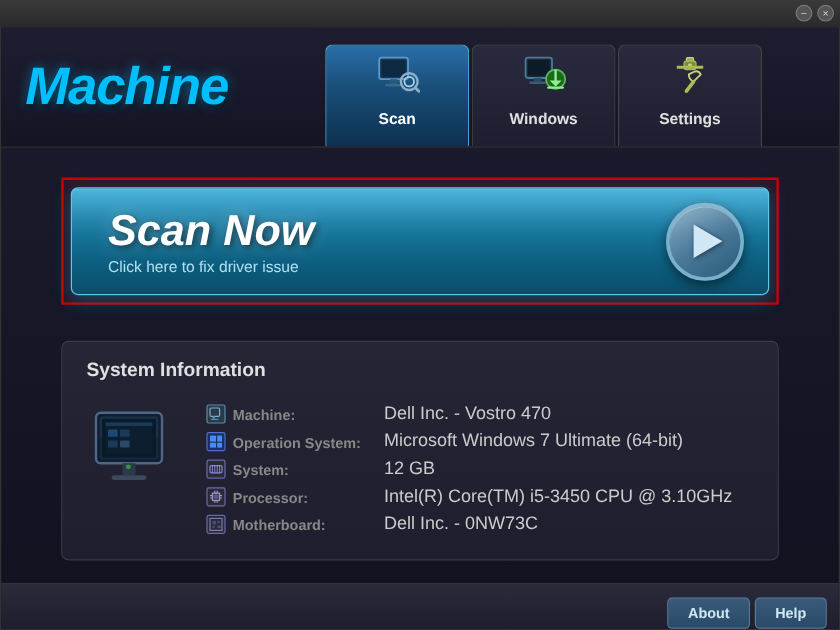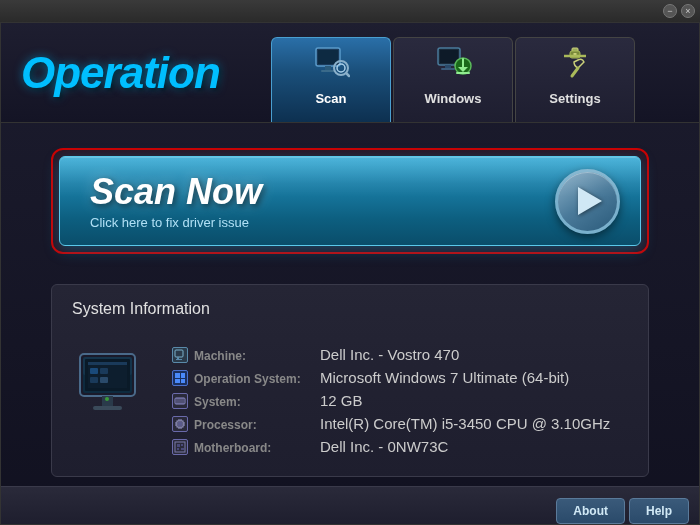--- a/index.html
+++ b/index.html
@@ -116,21 +116,21 @@
     }
 
     
     .content {
       padding: 25px 50px;
     }
 
     
     .scan-now-wrapper {
       border: 2px solid #cc0000;
-      border-radius: 12px;
+      border-radius: 1px;
       padding: 6px;
       margin-bottom: 30px;
       background: rgba(200,0,0,0.1);
     }
     .scan-now-btn {
       display: flex;
       align-items: center;
       justify-content: space-between;
       background: linear-gradient(180deg, #2ea8d5 0%, #1a7fa8 30%, #0d5f80 70%, #0a4d6a 100%);
       border-radius: 6px;
@@ -193,23 +193,23 @@
 
     
     .system-info-section {
       background: linear-gradient(180deg, #252535 0%, #1e1e2e 100%);
       border: 1px solid #3a3a4a;
       border-radius: 6px;
       padding: 15px 20px;
     }
     .sys-info-title {
       font-size: 16px;
-      font-weight: normal;
+      font-weight: bold;
       color: #e0e0e0;
-      margin-bottom: 28px;
+      margin-bottom: 18px;
     }
     .sys-info-body {
       display: flex;
       gap: 20px;
     }
     .monitor-icon {
       width: 80px;
       height: 75px;
       flex-shrink: 0;
       display: flex;
@@ -277,21 +277,21 @@
 <div class="title-bar">
   <div class="title-bar-btn">−</div>
   <div class="title-bar-btn">×</div>
 </div>
 
 <div class="main-window">
 
   <div class="header">
 
     <div class="logo-area">
-      <span class="logo-text">Operation</span>
+      <span class="logo-text">Machine</span>
     </div>
 
     <div class="nav-tabs">
 
       <div class="nav-tab active">
         <span class="tab-icon">
           
           <svg width="38" height="34" viewBox="0 0 38 34">
             <rect x="4" y="2" width="24" height="18" rx="2" fill="#1a3a5a" stroke="#5a9aca" stroke-width="1.5"></rect>
             <rect x="6" y="4" width="20" height="14" fill="#0d2a42"></rect>

